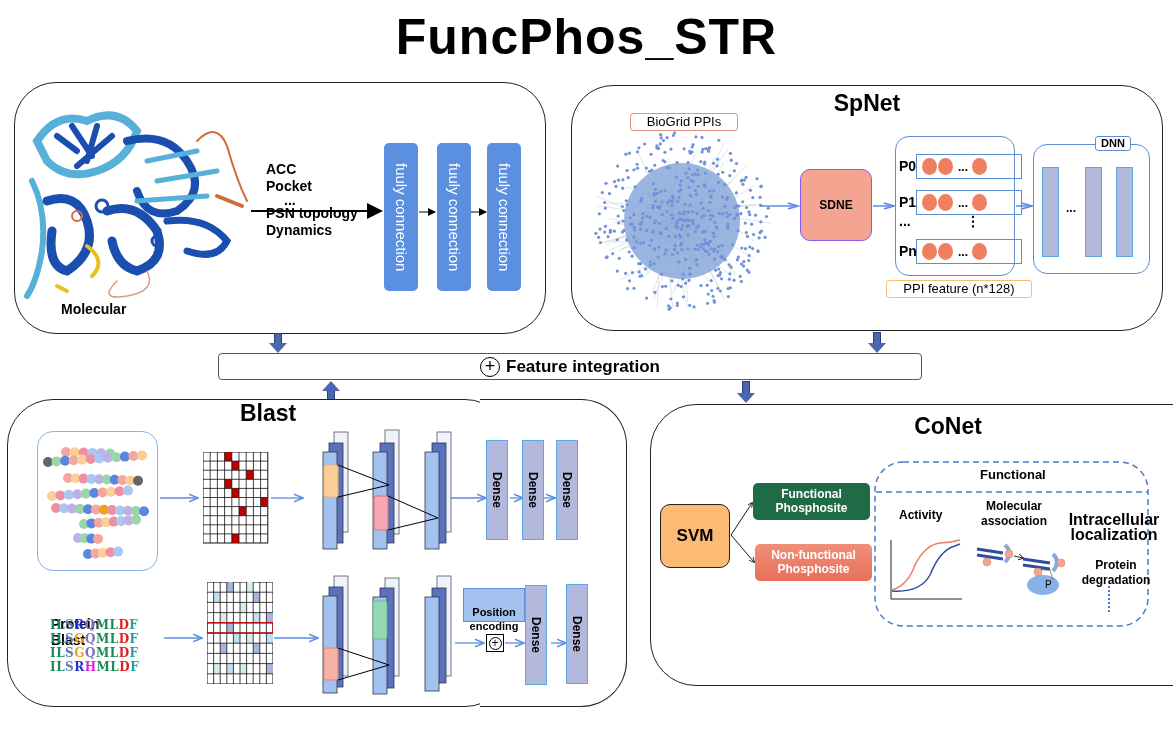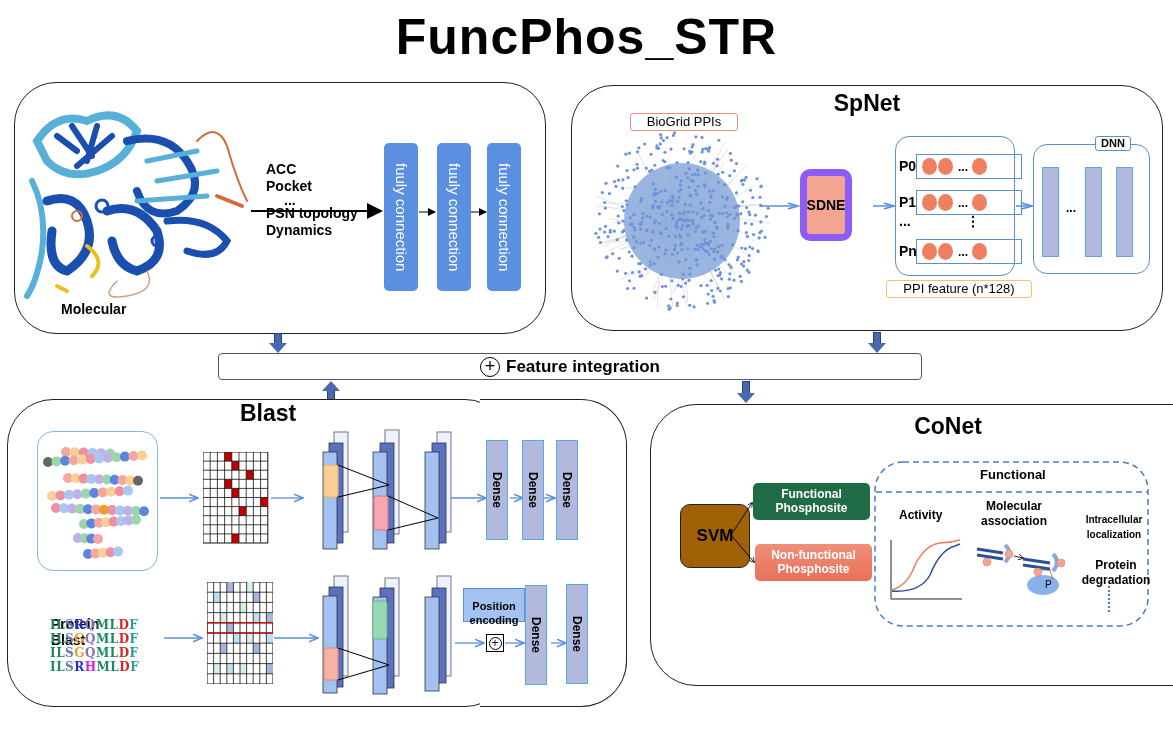--- a/index.html
+++ b/index.html
@@ -638,21 +638,21 @@
       <circle cx="134.45332325686502" cy="87.02002317942961" r="1.6" fill="#6f93d8"></circle>
       <circle cx="106.41673772683217" cy="99.96698541963016" r="1.6" fill="#6f93d8"></circle>
       <circle cx="144.69220323244684" cy="79.92326508390761" r="1.6" fill="#6f93d8"></circle>
       <circle cx="103.35731719302058" cy="48.08731083296434" r="1.6" fill="#6f93d8"></circle>
       <circle cx="26.70376520579356" cy="96.96907128973537" r="1.6" fill="#6f93d8"></circle>
       <circle cx="146.74407485824457" cy="80.02815771125591" r="1.6" fill="#6f93d8"></circle>
       <circle cx="104.51237847820009" cy="68.33601911755933" r="1.6" fill="#6f93d8"></circle>
       <circle cx="169.3316270797922" cy="60.069417031958324" r="1.6" fill="#6f93d8"></circle>
     </svg>
 
-  <div class="abs bold" style="left:228px; top:83px; width:52px; height:72px; background:#f4a592; border:7px solid #8b5cf6; border-radius:10px; display:flex; align-items:center; justify-content:center; font-size:14px;">SDNE</div>
+  <div class="abs bold" style="left:228px; top:83px; width:72px; height:72px; background:#f4a592; border:1px solid #8b5cf6; border-radius:10px; display:flex; align-items:center; justify-content:center; font-size:12px;">SDNE</div>
 
   <div class="abs" style="left:323px; top:50px; width:120px; height:140px; border:1.2px solid #5b8fd0; border-radius:14px;">
     <div class="pl" style="top:21px;">P0</div>
     <div class="ppi-row" style="top:17px;">
       <span class="dot"></span>
         <span class="dot"></span>
       <span class="bold" style="font-size:12px; margin:0 4px;">...</span>
       <span class="dot"></span>
     </div>
     <div class="pl" style="top:57px;">P1</div>
@@ -906,33 +906,33 @@
     <rect x="437" y="576" width="14" height="100" fill="#eef2fb" stroke="#556" stroke-width="0.8"></rect>
     <rect x="432" y="588" width="14" height="95" fill="#5a72bd" stroke="#334" stroke-width="0.8"></rect>
     <rect x="425" y="597" width="14" height="94" fill="#a4c2ef" stroke="#334" stroke-width="0.8"></rect>
     <polyline points="338,648 389,665 338,680" fill="none" stroke="#000" stroke-width="1"></polyline>
   </svg>
 
   <div class="dense" style="left:486px; top:440px;">Dense</div>
   <div class="dense" style="left:522px; top:440px;">Dense</div>
   <div class="dense" style="left:556px; top:440px;">Dense</div>
 
-  <div class="abs bold" style="left:463px; top:588px; width:62px; height:34px; background:#a4c2ef; border:1.2px solid #5b8fe0; font-size:11px; text-align:center; line-height:14px; padding-top:10px;">Position encoding</div>
+  <div class="abs bold" style="left:463px; top:588px; width:62px; height:34px; background:#a4c2ef; border:1.2px solid #5b8fe0; font-size:11px; text-align:center; line-height:14px; padding-top:16px;">Position encoding</div>
   <div class="abs" style="left:486px; top:634px; width:18px; height:18px; border:1.2px solid #000; background:#fff; display:flex; align-items:center; justify-content:center;">
     <span style="display:inline-block; width:13px; height:13px; border:1.2px solid #000; border-radius:50%; font-size:12px; line-height:10px; text-align:center;">+</span>
   </div>
 
   <div class="dense" style="left:525px; top:585px;">Dense</div>
   <div class="dense" style="left:566px; top:584px;">Dense</div>
 </div>
 
 <div class="panel" style="left:650px; top:404px; width:600px; height:282px; border-radius:46px;">
   <div class="panel-title" style="top:8px; left:-4px;">CoNet</div>
 </div>
-<div class="abs bold" style="left:660px; top:504px; width:70px; height:64px; background:#a16207; border:1.2px solid #222; border-radius:10px; display:flex; align-items:center; justify-content:center; font-size:17px;margin-left:20px;">SVM</div>
+<div class="abs bold" style="left:660px; top:504px; width:70px; height:64px; background:#fdba74; border:1.2px solid #222; border-radius:10px; display:flex; align-items:center; justify-content:center; font-size:17px;">SVM</div>
 <div class="abs bold" style="left:753px; top:483px; width:117px; height:37px; background:#1f6b46; color:#fff; border-radius:5px; font-size:12px; text-align:center; line-height:14px; padding:4px 8px;">Functional Phosphosite</div>
 <div class="abs bold" style="left:755px; top:544px; width:117px; height:37px; background:linear-gradient(#f08f78,#e8705a); color:#fff; border-radius:5px; font-size:12px; text-align:center; line-height:14px; padding:4px 6px;">Non-functional Phosphosite</div>
 
 <svg class="abs" style="left:640px; top:390px;" width="533" height="300">
   <defs>
     <marker id="ah-blk2" markerWidth="6" markerHeight="6" refX="5" refY="3" orient="auto">
         <path d="M0,0 L6,3 L0,6" fill="none" stroke="#000" stroke-width="0.8"></path>
       </marker>
   </defs>
   <line x1="91" y1="145" x2="112" y2="113" stroke="#000" stroke-width="0.9" marker-end="url(#ah-blk2)"></line>
@@ -961,15 +961,15 @@
     <circle cx="421" cy="173" r="4" fill="#f4a592" stroke="#d08070" stroke-width="0.5"></circle>
     <ellipse cx="403" cy="195" rx="16" ry="10" fill="#8ab0e8"></ellipse>
     <circle cx="398" cy="182" r="4" fill="#f4a592" stroke="#d08070" stroke-width="0.5"></circle>
     <path d="M401 180 L410 180 L413 190" fill="none" stroke="#444" stroke-width="0.6"></path>
   </g>
   <line x1="469" y1="196" x2="469" y2="222" stroke="#4a7cc8" stroke-width="2" stroke-dasharray="2,2"></line>
 </svg>
 <div class="abs bold" style="left:980px; top:467px; font-size:13px;">Functional</div>
 <div class="abs bold" style="left:899px; top:508px; font-size:12px;">Activity</div>
 <div class="abs bold" style="left:974px; top:499px; width:80px; font-size:12px; text-align:center; line-height:15px;">Molecular association</div>
-<div class="abs bold" style="left:1066px; top:512px; width:96px; font-size:10px; text-align:center; line-height:15px;">Intracellular localization</div>
+<div class="abs bold" style="left:1066px; top:512px; width:96px; font-size:16px; text-align:center; line-height:15px;">Intracellular localization</div>
 <div class="abs bold" style="left:1076px; top:558px; width:80px; font-size:12px; text-align:center; line-height:15px;">Protein degradation</div>
 <div class="abs" style="left:1045px; top:579px; font-size:10px;">P</div>
 
 </body></html>

